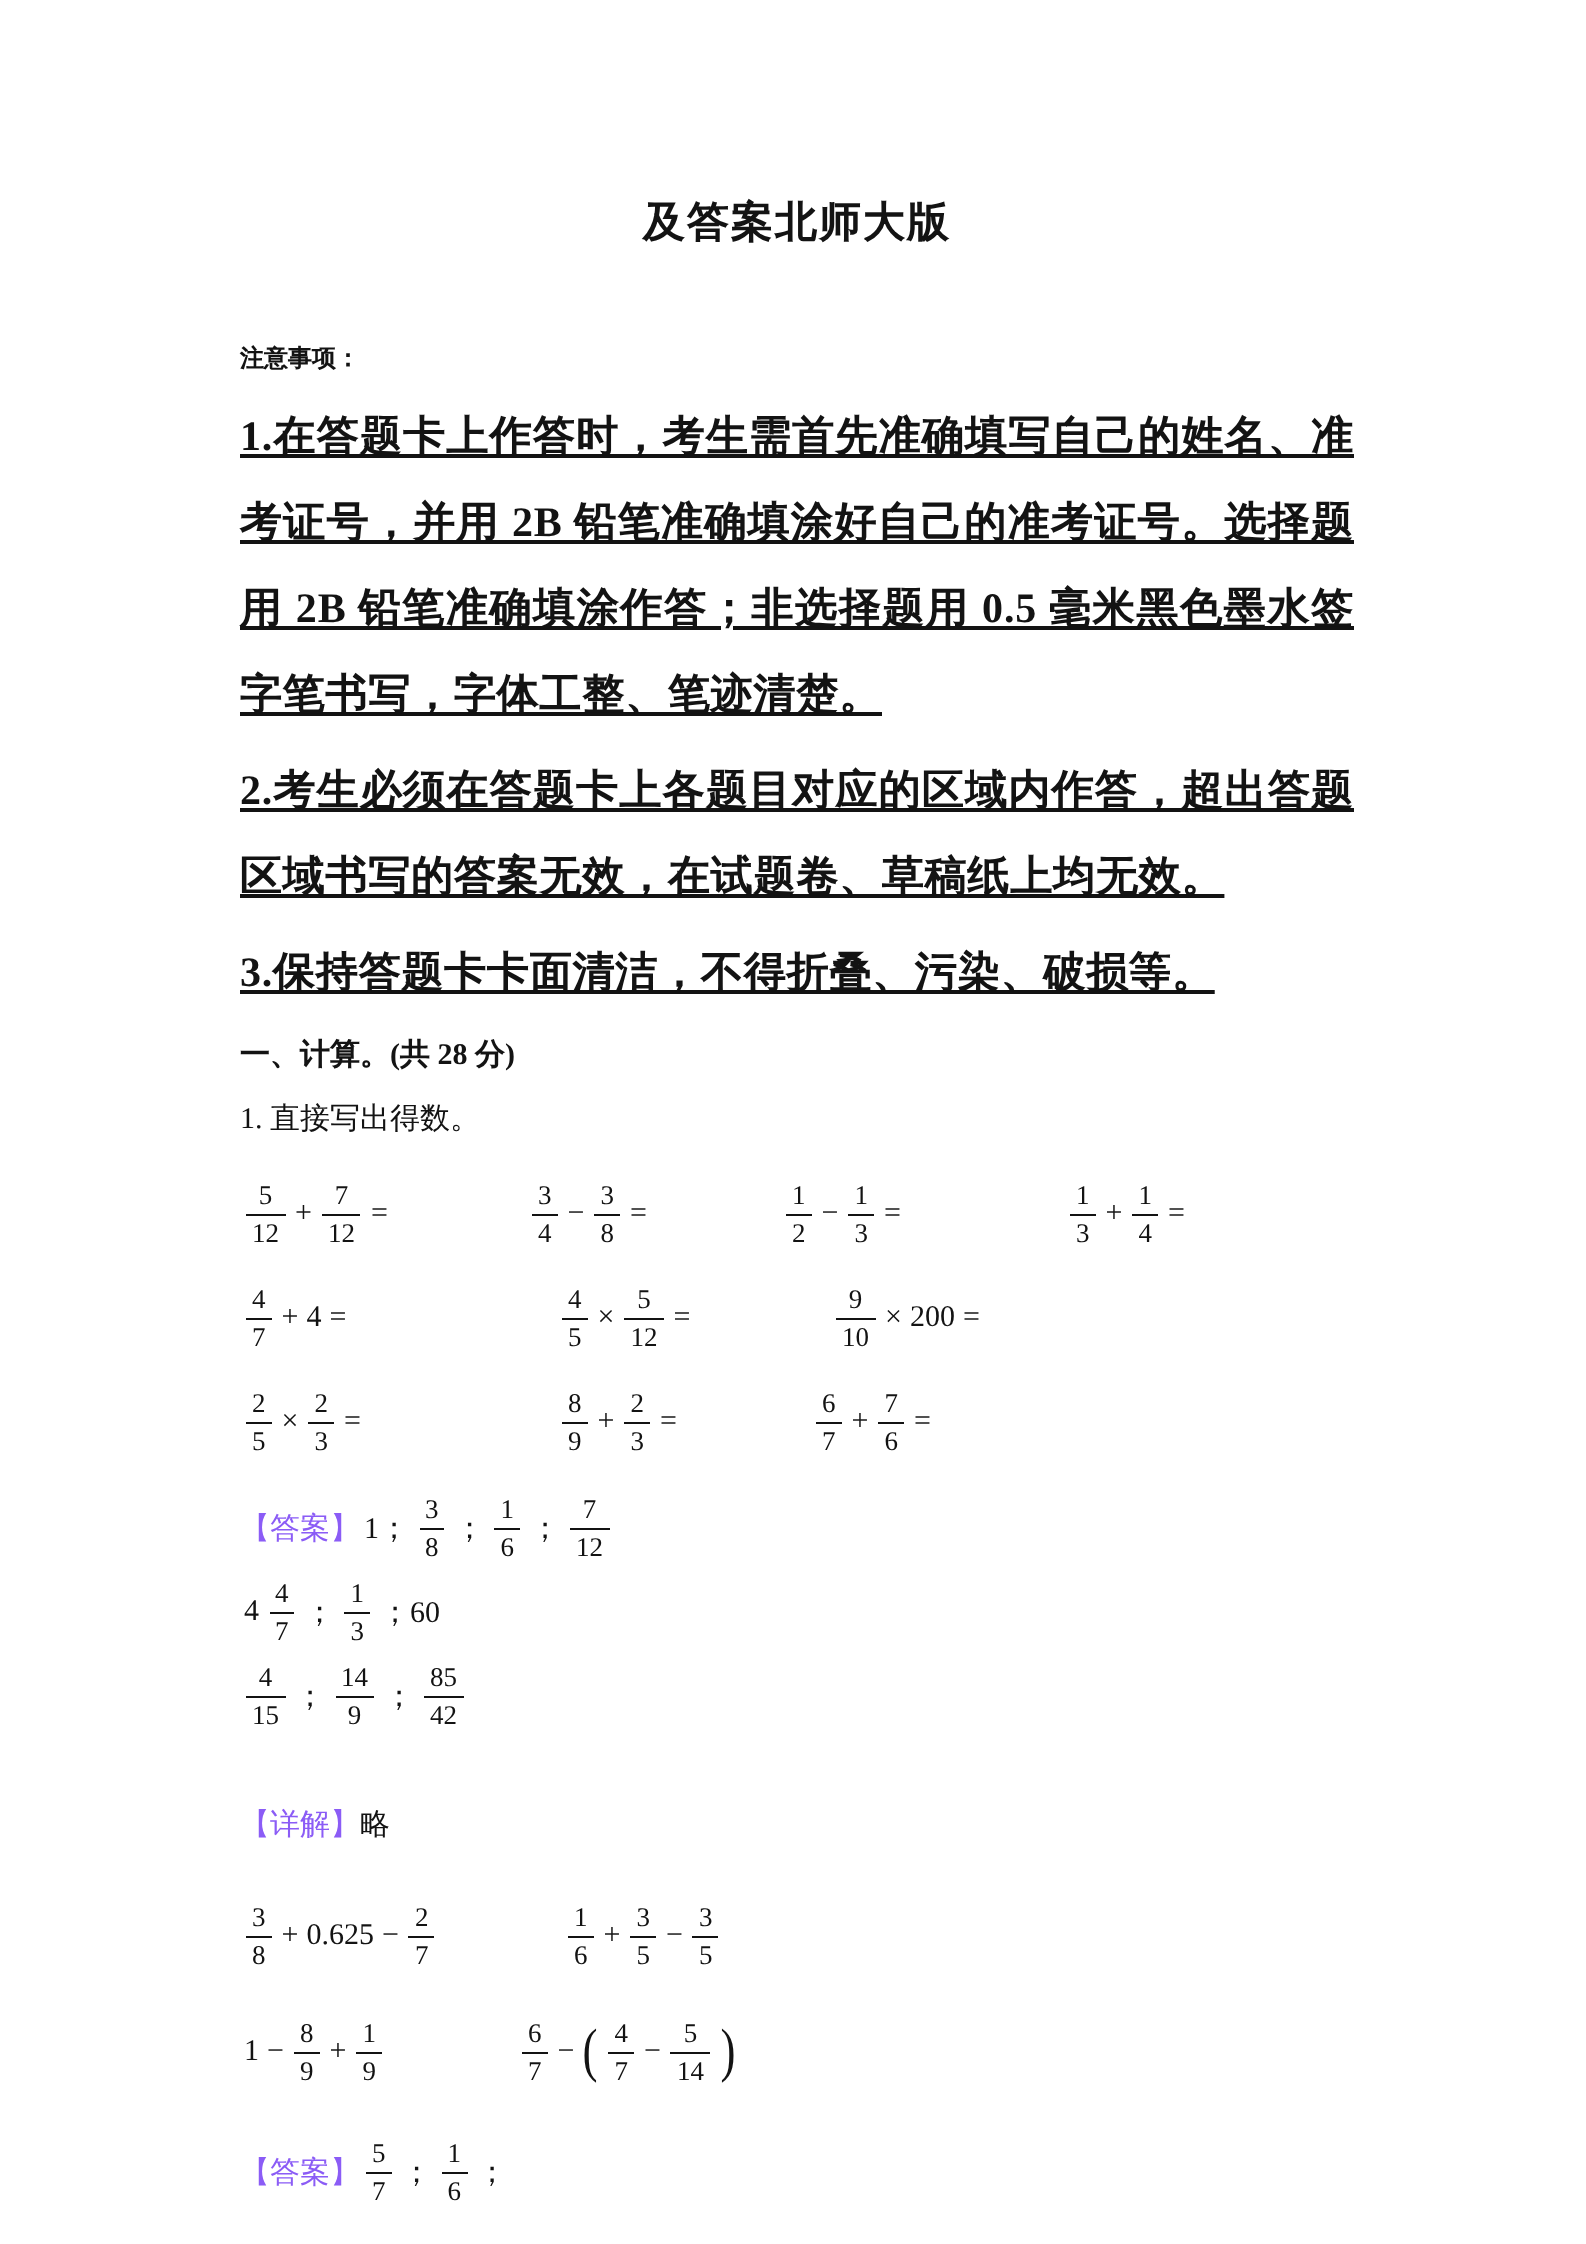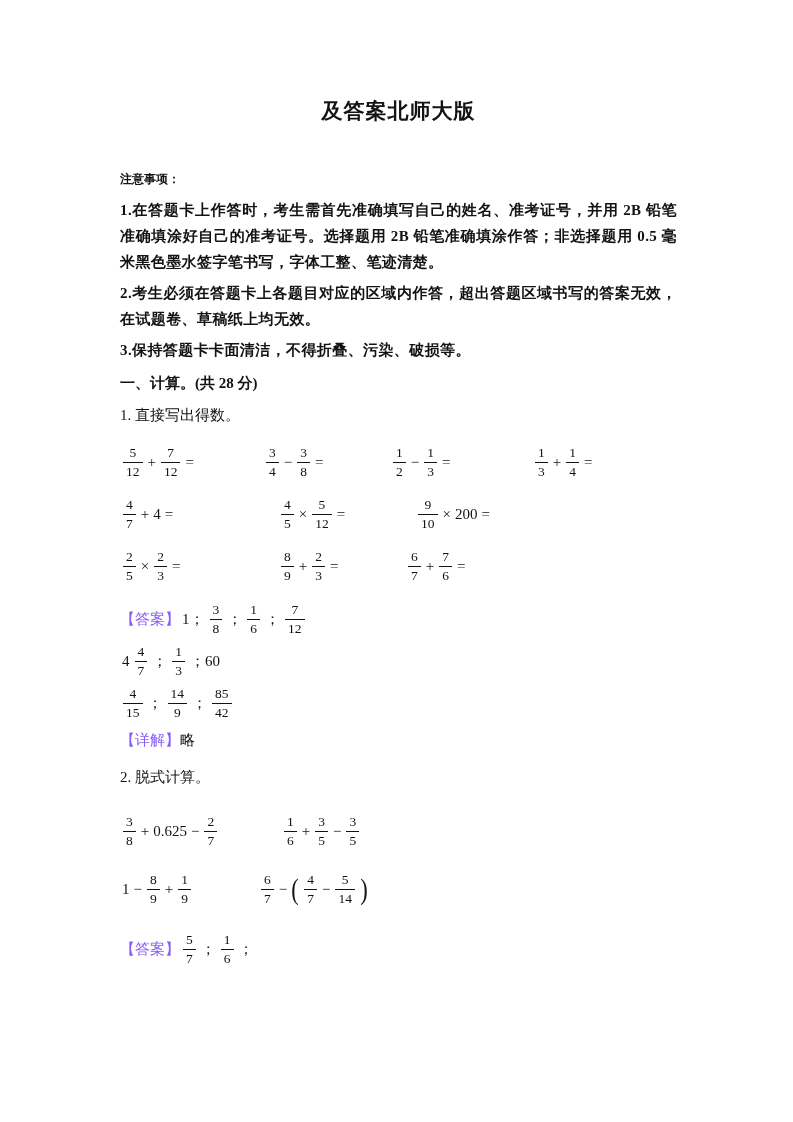--- a/index.html
+++ b/index.html
@@ -5,34 +5,34 @@
   html,body{margin:0;padding:0;background:#ffffff;}
   .page{
     width:793px;height:1122px;margin:0 auto;background:#ffffff;box-sizing:border-box;
     padding:88px 116px 40px 120px;
     font-family:"Liberation Serif","DejaVu Serif",serif;
     color:#131313;overflow:hidden;position:relative;
   }
   .title{margin:0 0 30px 0;font-size:21px;font-weight:bold;text-align:center;line-height:46px;letter-spacing:1px;}
   .title span{display:block;}
   .notes-heading{font-size:12px;font-weight:bold;line-height:30px;margin:0 0 3px 0;}
-  .note{font-size:15px;font-weight:bold;line-height:26px;text-align:justify;margin:0 0 5px 0;letter-spacing:0.4px;}
+  .note{font-size:21px;font-weight:bold;line-height:43px;text-align:justify;margin:0 0 5px 0;letter-spacing:0.4px;text-decoration:underline;}
   .sec-heading{font-size:15px;font-weight:bold;line-height:30px;margin:2px 0 0 0;}
   .q-label{font-size:15px;line-height:30px;margin:2px 0 0 0;}
   .expr-row{display:flex;align-items:center;height:52px;}
   .cell{display:flex;align-items:center;}
   .tk{font-size:15px;margin:0 2px;white-space:pre;}
   .frac{display:inline-block;text-align:center;margin:0 3px;vertical-align:middle;}
   .frac .num{display:block;font-size:13.5px;line-height:16px;padding:1px 3px;border-bottom:1.2px solid #131313;}
   .frac .den{display:block;font-size:13.5px;line-height:16px;padding:1px 3px;}
   .paren{font-size:30px;font-weight:400;margin:0 1px;transform:scaleX(0.75);display:inline-block;line-height:1;}
   .expr{display:flex;align-items:center;}
   .ans-line{display:flex;align-items:center;min-height:42px;font-size:15px;}
   .blue{color:#8b5cf6;}
-  .plain-line{font-size:15px;line-height:32px;display:flex;align-items:center;}
+  .plain-line{font-size:15px;line-height:32px;display:flex;align-items:center;margin-top:28px;}
   .mt6{margin-top:6px;} .mt10{margin-top:10px;}
 </style>
 </head>
 <body>
 
 <div class="page">
 
   <h1 class="title">
     <span>及答案北师大版</span>
   </h1>
@@ -218,21 +218,20 @@
           <span class="den">42</span>
         </span>
       </span>
   </div>
 
   <div class="plain-line">
     <span class="blue">【详解】</span>
     <span>略</span>
   </div>
 
-  <p class="q-label mt6">2. 脱式计算。</p>
 
   <div class="expr-row mt10" style="height:58px">
     <div class="cell" style="width:161px">
         <span class="frac">
           <span class="num">3</span>
           <span class="den">8</span>
         </span>
         <span class="tk">+</span>
         <span class="tk">0.625</span>
         <span class="tk">−</span>

